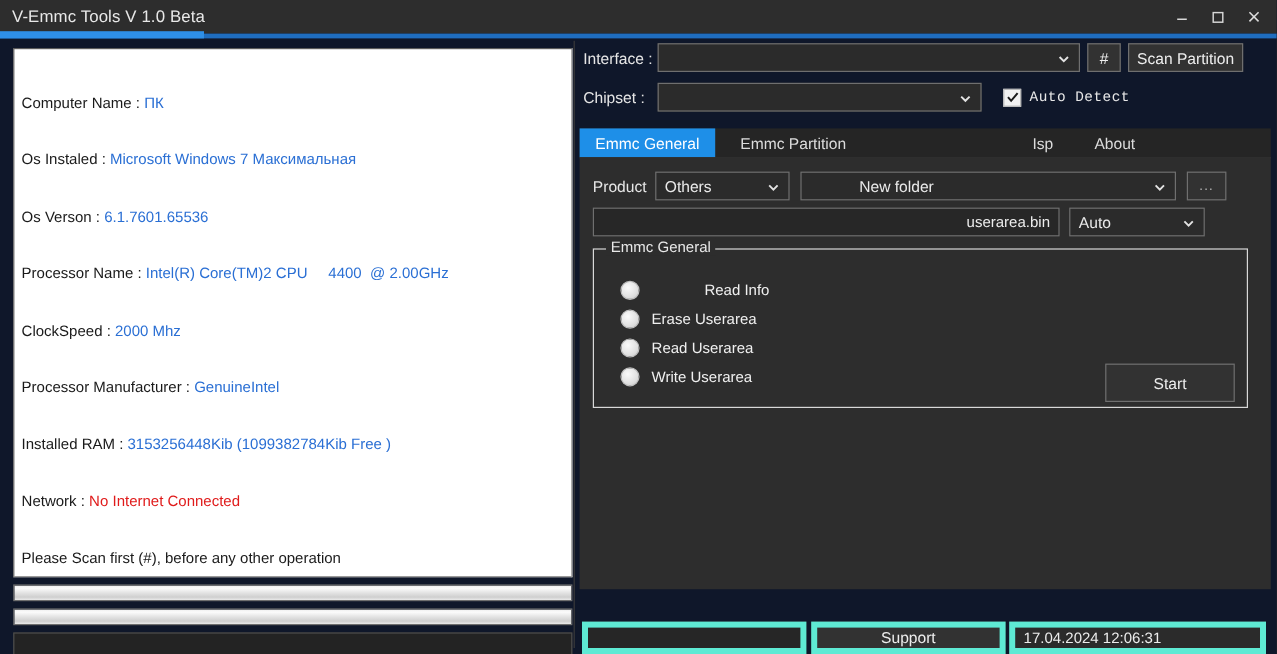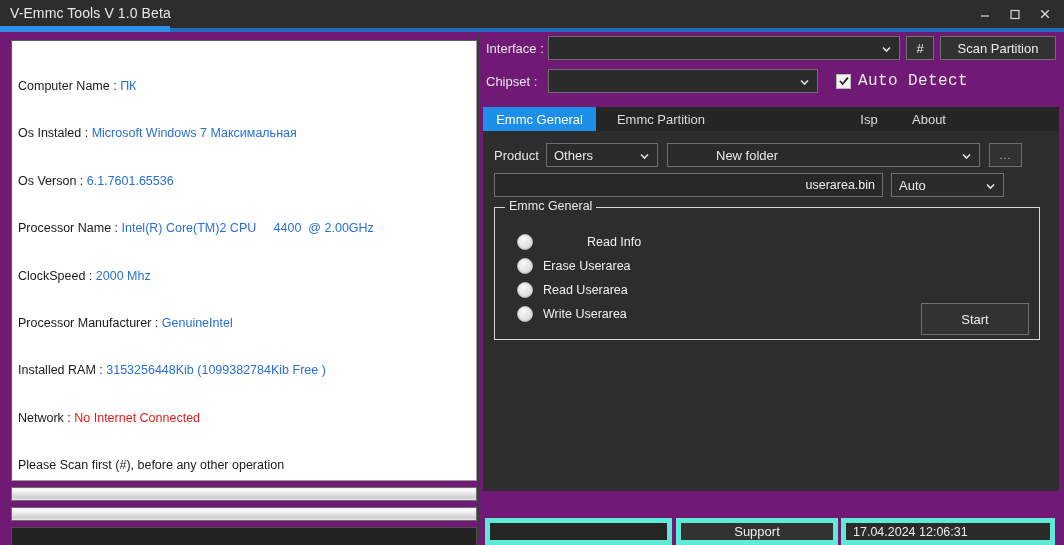--- a/index.html
+++ b/index.html
@@ -11,21 +11,21 @@
     width: 1064px;
     height: 545px;
     overflow: hidden;
     font-family: "Liberation Sans", sans-serif;
     -webkit-font-smoothing: antialiased;
   }
   .app {
     position: relative;
     width: 1064px;
     height: 545px;
-    background: #701a75;
+    background: #0f172a;
     box-sizing: border-box;
   }
 
   
   .titlebar {
     position: absolute;
     left: 0; top: 0;
     width: 1064px;
     height: 28px;
     background: #2d2d2d;
@@ -178,21 +178,21 @@
     align-items: center;
     justify-content: flex-end;
     padding: 0 7px;
   }
 
   
   #r-interface { left: 4px; top: 2px; }
   #interface-label { width: 62px; }
   #interface-combo { width: 352px; }
   #hash-btn { width: 28px; margin-left: 6px; }
-  #scan-btn { width: 116px; margin-left: 6px; text-align: center; }
+  #scan-btn { width: 96px; margin-left: 6px; text-align: center; }
 
   
   #r-chipset { left: 4px; top: 35px; }
   #chipset-label { width: 62px; }
   #chipset-combo { width: 270px; }
   .chk-wrap {
     display: flex;
     align-items: center;
     margin-left: 18px;
   }
@@ -202,21 +202,21 @@
     border: 1px solid #b8b8b8;
     box-sizing: border-box;
     display: flex;
     align-items: center;
     justify-content: center;
     margin-right: 7px;
   }
   .chkbox svg { display: block; }
   .mono {
     font-family: "Liberation Mono", "DejaVu Sans Mono", monospace;
-    font-size: 16px;
+    font-size: 12px;
     color: #e8e8e8;
     letter-spacing: .4px;
   }
 
   
   .tabstrip {
     position: absolute;
     left: 1px; top: 73px;
     width: 576px;
     height: 24px;

